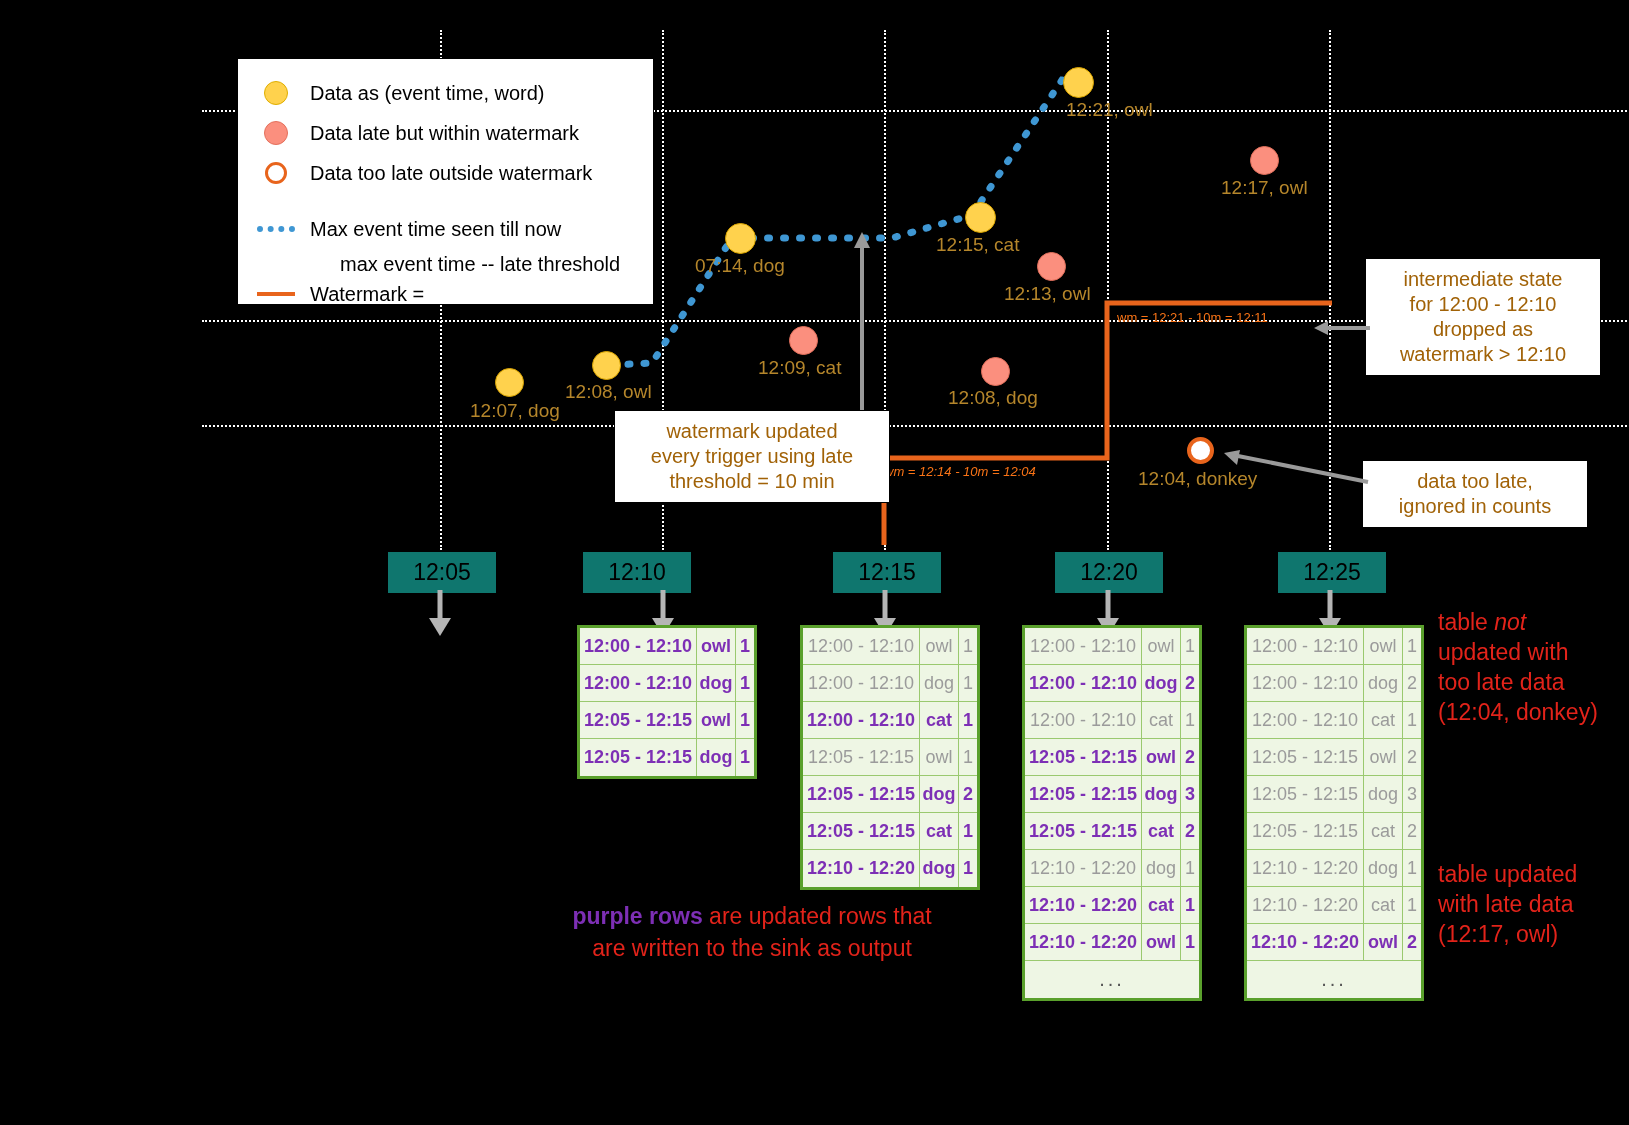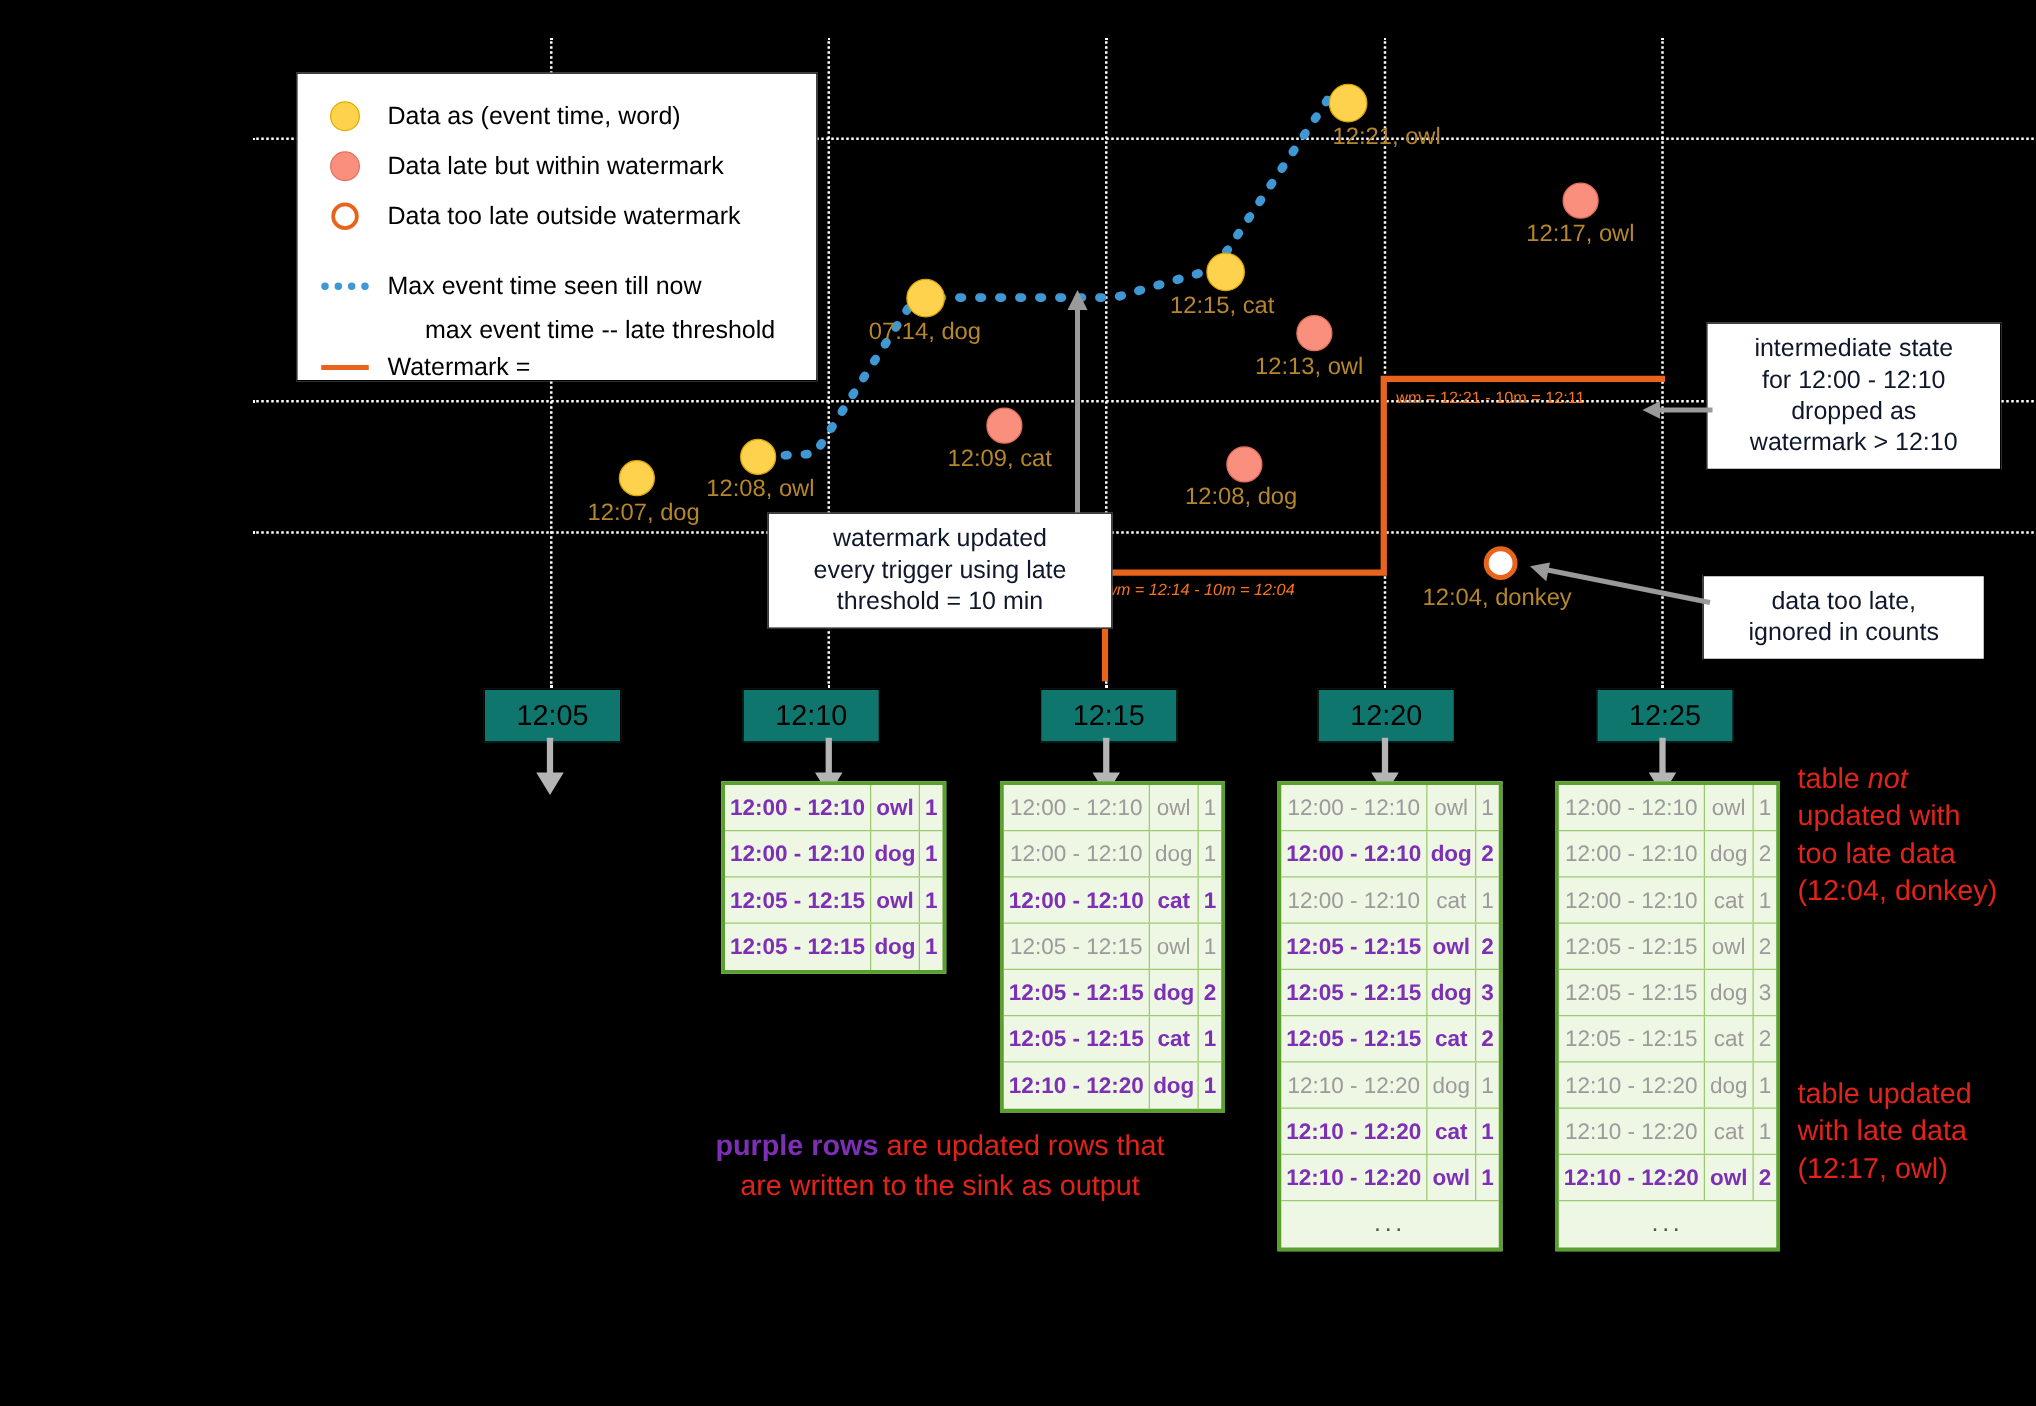--- a/index.html
+++ b/index.html
@@ -21,21 +21,21 @@
   .solid-line{width:38px;height:0;border-top:4px solid #e8641c;}
 
   
   .pt{position:absolute;border-radius:50%;}
   .pt.y{background:#ffd24d;border:1px solid #d9a400;}
   .pt.s{background:#fb8f7e;border:1px solid #e4705c;}
   .pt.o{background:#fff;border:4px solid #e8641c;box-sizing:border-box;}
   .ptlabel{position:absolute;color:#b5862b;font-size:19px;white-space:nowrap;}
 
   
-  .callout{position:absolute;background:#fff;border:1px solid #000;color:#0f172a;font-size:20px;line-height:1.25;padding:8px 12px;text-align:center;}
+  .callout{position:absolute;background:#fff;border:1px solid #000;color:#a16207;font-size:20px;line-height:1.25;padding:8px 12px;text-align:center;}
 
   
   .tickbox{position:absolute;background:#0f766e;border:1px solid #000;color:#000;font-size:23px;padding:7px 0;text-align:center;width:108px;}
 
   
   .arrow{position:absolute;}
 
   
   .tbl{position:absolute;border:3px solid #5aa02c;background:#eef6e4;box-sizing:border-box;}
   .trow{display:flex;align-items:stretch;border-bottom:1px solid #9ac96f;height:37px;box-sizing:border-box;}
@@ -173,21 +173,21 @@
   <div class="callout" style="left:1330px;top:460px;width:200px;">
     <div>data too late,</div>
     <div>ignored in counts</div>
   </div>
   <svg class="arrow" style="left:1190px;top:448px;width:150px;height:40px;">
     <line x1="146" y1="34" x2="16" y2="8" stroke="#9a9a9a" stroke-width="4"></line>
     <polygon points="2,5 18,2 15,17" fill="#9a9a9a"></polygon>
   </svg>
 
   <div class="tickbox" style="left:355px;top:551px;">12:05</div>
-  <div class="tickbox" style="left:562px;top:551px;">12:10</div>
+  <div class="tickbox" style="left:550px;top:551px;">12:10</div>
   <div class="tickbox" style="left:800px;top:551px;">12:15</div>
   <div class="tickbox" style="left:1022px;top:551px;">12:20</div>
   <div class="tickbox" style="left:1245px;top:551px;">12:25</div>
 
   <svg class="arrow" style="left:390px;top:590px;width:40px;height:50px;">
     <line x1="18" y1="0" x2="18" y2="32" stroke="#b5b5b5" stroke-width="5"></line>
     <polygon points="18,46 7,28 29,28" fill="#b5b5b5"></polygon>
   </svg>
   <svg class="arrow" style="left:613px;top:590px;width:40px;height:50px;">
     <line x1="18" y1="0" x2="18" y2="32" stroke="#b5b5b5" stroke-width="5"></line>

